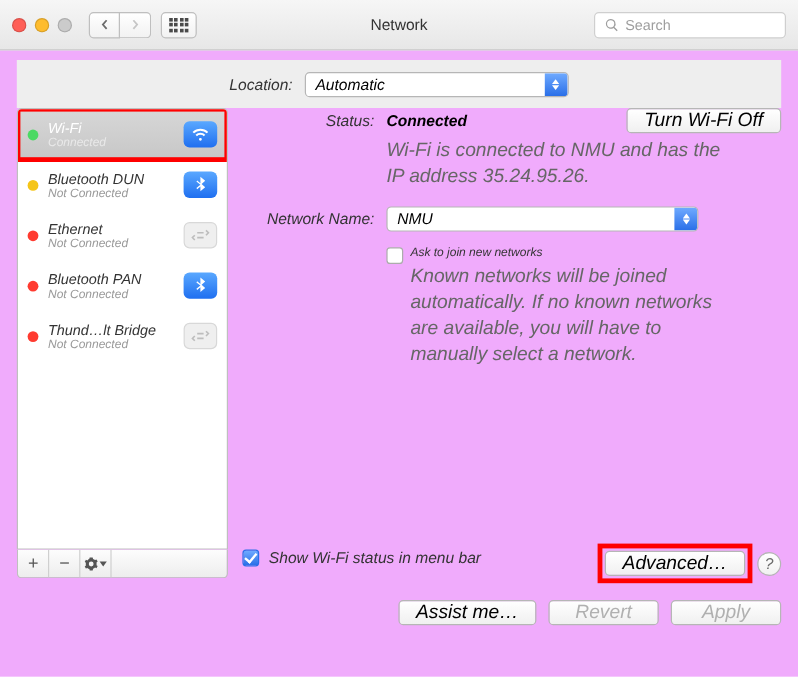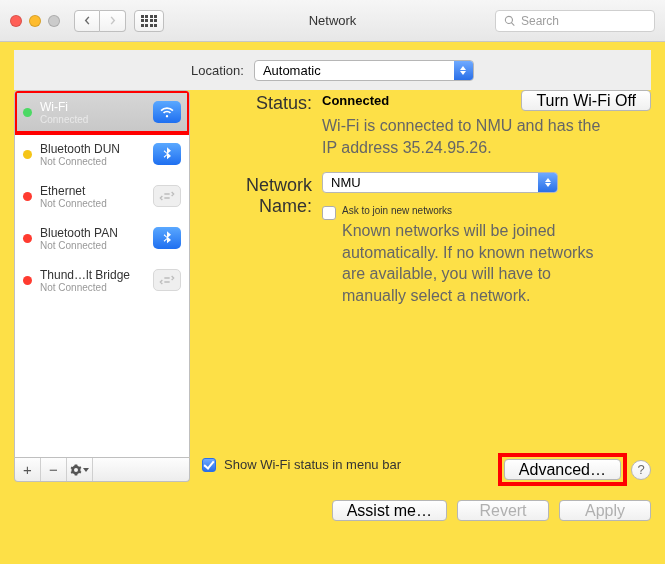--- a/index.html
+++ b/index.html
@@ -26,21 +26,21 @@
   .location-row { height:40px; display:flex; align-items:center; justify-content:center; gap:10px; background:#eeeeee;}
   .location-row label{font-size:13px; color:#333;}
   .select { height:21px; display:flex; align-items:center; background:#fff; border:1px solid #b6b6b6; border-radius:4px; font-size:13px; padding-left:8px; overflow:hidden;}
   .select.wide{width:220px;}
   .select .sel-cap{display:flex;flex-direction:column; width:19px; height:100%; background:linear-gradient(#6faaff,#2a6fe8); align-items:center; justify-content:center; margin-left:auto;}
   .select .sel-cap::before,.select .sel-cap::after{content:""; width:0;height:0;border-left:3.5px solid transparent;border-right:3.5px solid transparent;}
   .select .sel-cap::before{border-bottom:4px solid #fff; margin-bottom:1px;}
   .select .sel-cap::after{border-top:4px solid #fff;}
 
   
-  .body { padding: 8px 14px 12px 14px; background:#fde047; height:calc(564px - 42px); }
+  .body { padding: 8px 14px 12px 14px; background:#f0abfc; height:calc(564px - 42px);font-style:italic; }
   .panes { display:flex; gap:12px; }
 
   
   .sidebar { width:176px; }
   .sidebar-list { border:1px solid #bfbfbf; border-radius:4px 4px 0 0; background:#fff; height:368px; overflow:hidden;}
   .side-item { display:flex; align-items:center; height:42px; padding:0 8px; gap:8px; border-bottom:0px solid transparent; position:relative;}
   .side-item.selected{ background:linear-gradient(#d7d7d7,#c7c7c7); }
   .status-dot{width:9px;height:9px;border-radius:50%; flex-shrink:0;}
   .status-dot.green{background:#4cd964;} .status-dot.yellow{background:#f5c518;} .status-dot.red{background:#ff3b30;}
   .side-text{flex:1; min-width:0;}
@@ -58,29 +58,29 @@
 
   .sidebar-footer { height:24px; border:1px solid #bfbfbf; border-top:none; border-radius:0 0 4px 4px; background:linear-gradient(#fdfdfd,#ededed); display:flex; align-items:center;}
   .sf-btn{width:26px;height:100%; border-right:1px solid #cfcfcf; display:flex;align-items:center;justify-content:center; color:#555; font-size:15px;}
   .sf-btn.gear{gap:1px;}
   .sf-btn.gear svg{width:12px;height:12px;fill:#555;}
   .sf-btn.gear .caret{width:0;height:0;border-left:3px solid transparent;border-right:3px solid transparent;border-top:4px solid #555;}
 
   
   .detail{flex:1; position:relative;}
   .drow{display:flex; align-items:flex-start; margin-bottom:8px;}
-  .dlabel{width:120px; text-align:right; font-size:18px; color:#333; padding-right:10px; padding-top:3px;}
+  .dlabel{width:120px; text-align:right; font-size:13px; color:#333; padding-right:10px; padding-top:3px;}
   .dval{flex:1;}
   .status-line{display:flex; align-items:center; gap:20px;}
   .status-line .bold{font-weight:600; font-size:13px;}
   .mac-btn{height:21px; padding: 0 14px; background:linear-gradient(#ffffff,#f0f0f0); border:1px solid #b6b6b6; border-radius:4px; font-size:16px; display:inline-flex;align-items:center;justify-content:center;}
   .mac-btn.disabled{color:#b0b0b0;}
   .desc{font-size:16px; color:#666; line-height:1.35; margin-top:4px; max-width:280px;}
 
-  .select.net{width:236px;}
+  .select.net{width:260px;}
   .check-row{display:flex;align-items:flex-start;gap:6px;margin-top:12px;}
   .chk{width:14px;height:14px;border:1px solid #acacac;border-radius:3px;background:#fff;flex-shrink:0;margin-top:1px;}
   .chk.checked{background:linear-gradient(#6faaff,#2a6fe8);border-color:#2a6fe8;position:relative;}
   .chk.checked::after{content:"";position:absolute;left:3px;top:0px;width:4px;height:8px;border:solid #fff;border-width:0 2px 2px 0;transform:rotate(40deg);}
 
   .detail-bottom{position:absolute; bottom:0; left:0; right:0; display:flex; align-items:flex-start; gap:8px;}
   .help{width:20px;height:20px;border:1px solid #b6b6b6;border-radius:50%;display:flex;align-items:center;justify-content:center;color:#6b6b6b;font-size:13px;background:linear-gradient(#fff,#f1f1f1);}
   .adv-wrap{outline:4px solid #ff0000; padding:2px;}
 
   

